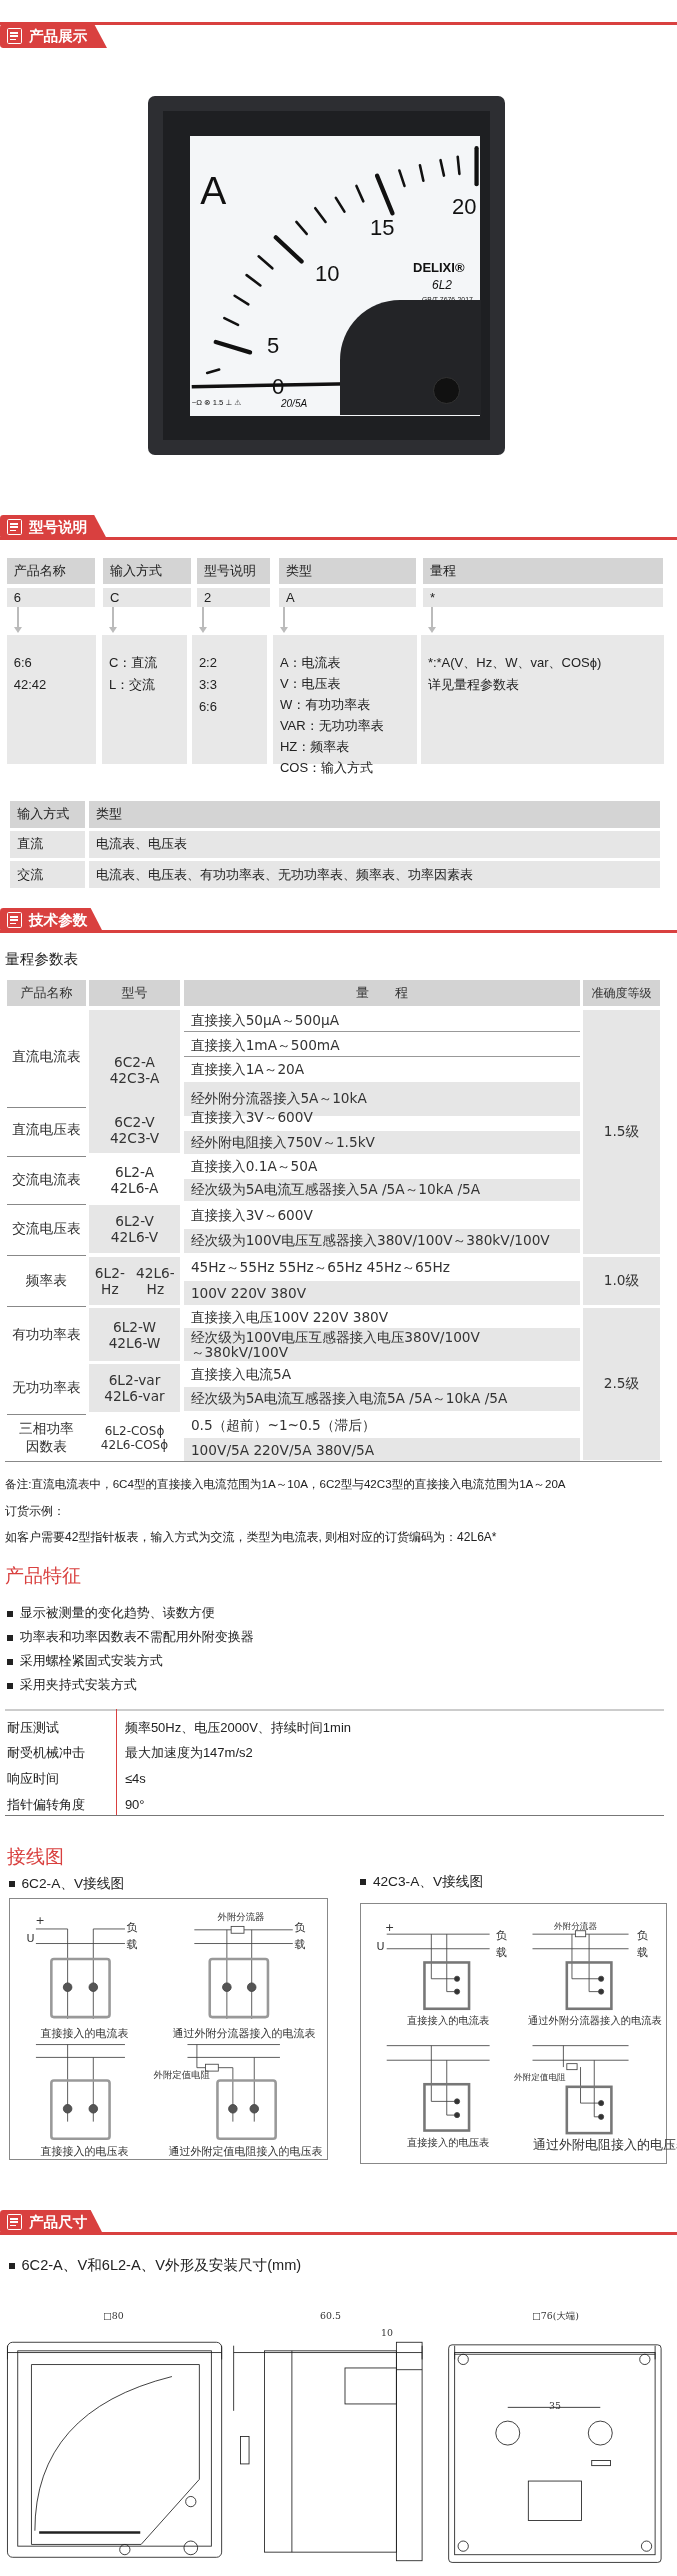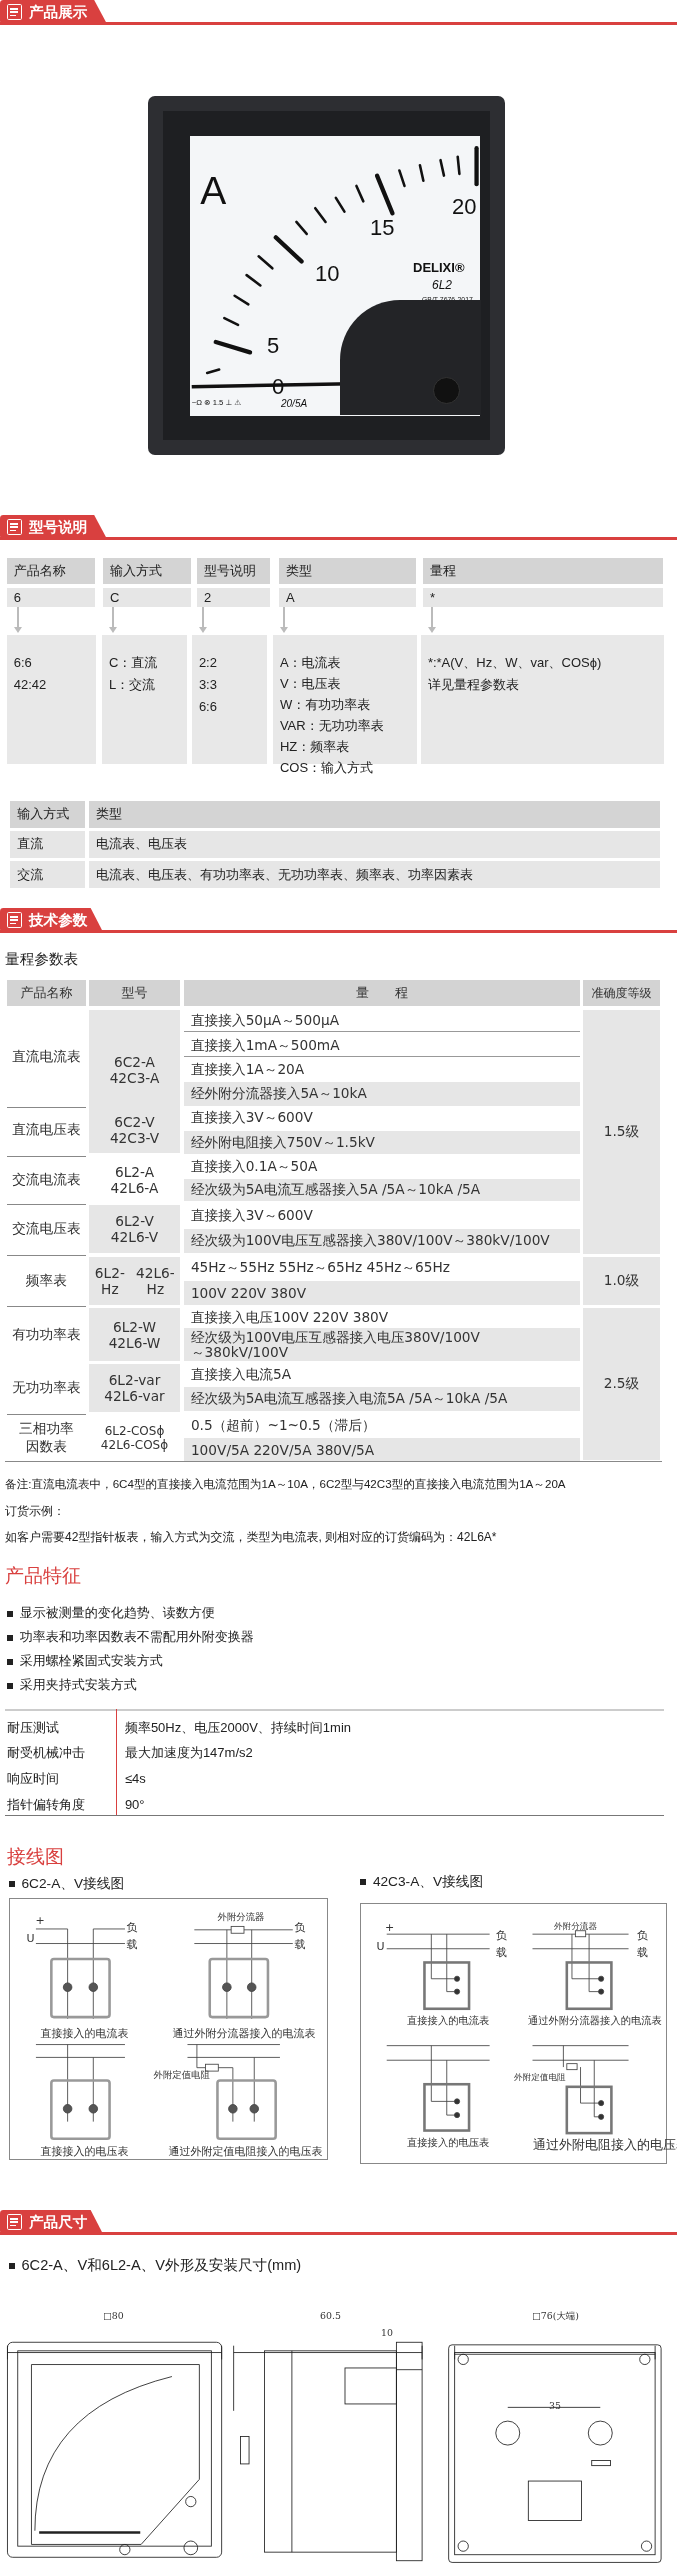--- a/index.html
+++ b/index.html
@@ -37,21 +37,21 @@
 
   .diagram-box { position: absolute; border: 0.9px solid #888; background: #fff; }
   .cap { position: absolute; font-family: "DejaVu Sans", sans-serif; font-size: 11px; color: #333; white-space: nowrap; }
   .dim { position: absolute; font-family: "DejaVu Serif", serif; font-size: 9.4px; color: #333; }
 </style>
 </head>
 <body>
 
 <div class="sec-head" style="top:0px;">
   <div class="rule"></div>
-  <div class="tab" style="width:107px;"><span class="doc-icon">
+  <div class="tab" style="width:107px;margin-top:24px;"><span class="doc-icon">
         <i style="top:2.6px;width:7.7px"></i>
         <i style="top:6px;width:7.7px"></i>
         <i style="top:9.4px;width:5.1px"></i>
       </span><span>产品展示</span></div>
 </div>
 
 <div class="meter-wrap">
   <div class="meter-inner"></div>
 </div>
 <div class="meter-face" style="left:190px;top:136px;width:290px;height:280px;">
@@ -175,21 +175,21 @@
   <div class="pc center cell-gray" style="left:583px;top:1308px;width:77px;height:152px;">2.5级</div>
 
   <div class="pc center" style="left:6.9px;top:1010px;width:79px;height:94px;">直流电流表</div>
   <div class="pc center cell-gray" style="left:89px;top:1010px;width:91px;height:120px;flex-direction:column;">
       <span>6C2-A</span>
       <span>42C3-A</span>
     </div>
   <div class="pc" style="left:184px;top:1010px;width:396px;height:22px;border-bottom:0.9px solid #999;">直接接入50μA～500μA</div>
   <div class="pc" style="left:184px;top:1035px;width:396px;height:22px;border-bottom:0.9px solid #999;">直接接入1mA～500mA</div>
   <div class="pc" style="left:184px;top:1059px;width:396px;height:22px;">直接接入1A～20A</div>
-  <div class="pc cell-gray" style="left:184px;top:1082px;width:396px;height:24px;">经外附分流器接入5A～10kA</div>
+  <div class="pc cell-gray" style="left:184px;top:1082px;width:396px;height:34px;">经外附分流器接入5A～10kA</div>
 
   <div style="position:absolute;left:6.9px;top:1107px;width:79px;height:0.9px;background:#888;"></div>
   <div class="pc center" style="left:6.9px;top:1107px;width:79px;height:46px;">直流电压表</div>
   <div class="pc center cell-gray" style="left:89px;top:1107px;width:91px;height:46px;flex-direction:column;">
       <span>6C2-V</span>
       <span>42C3-V</span>
     </div>
   <div class="pc" style="left:184px;top:1107px;width:396px;height:22px;">直接接入3V～600V</div>
   <div class="pc cell-gray" style="left:184px;top:1131px;width:396px;height:23px;">经外附电阻接入750V～1.5kV</div>
 

